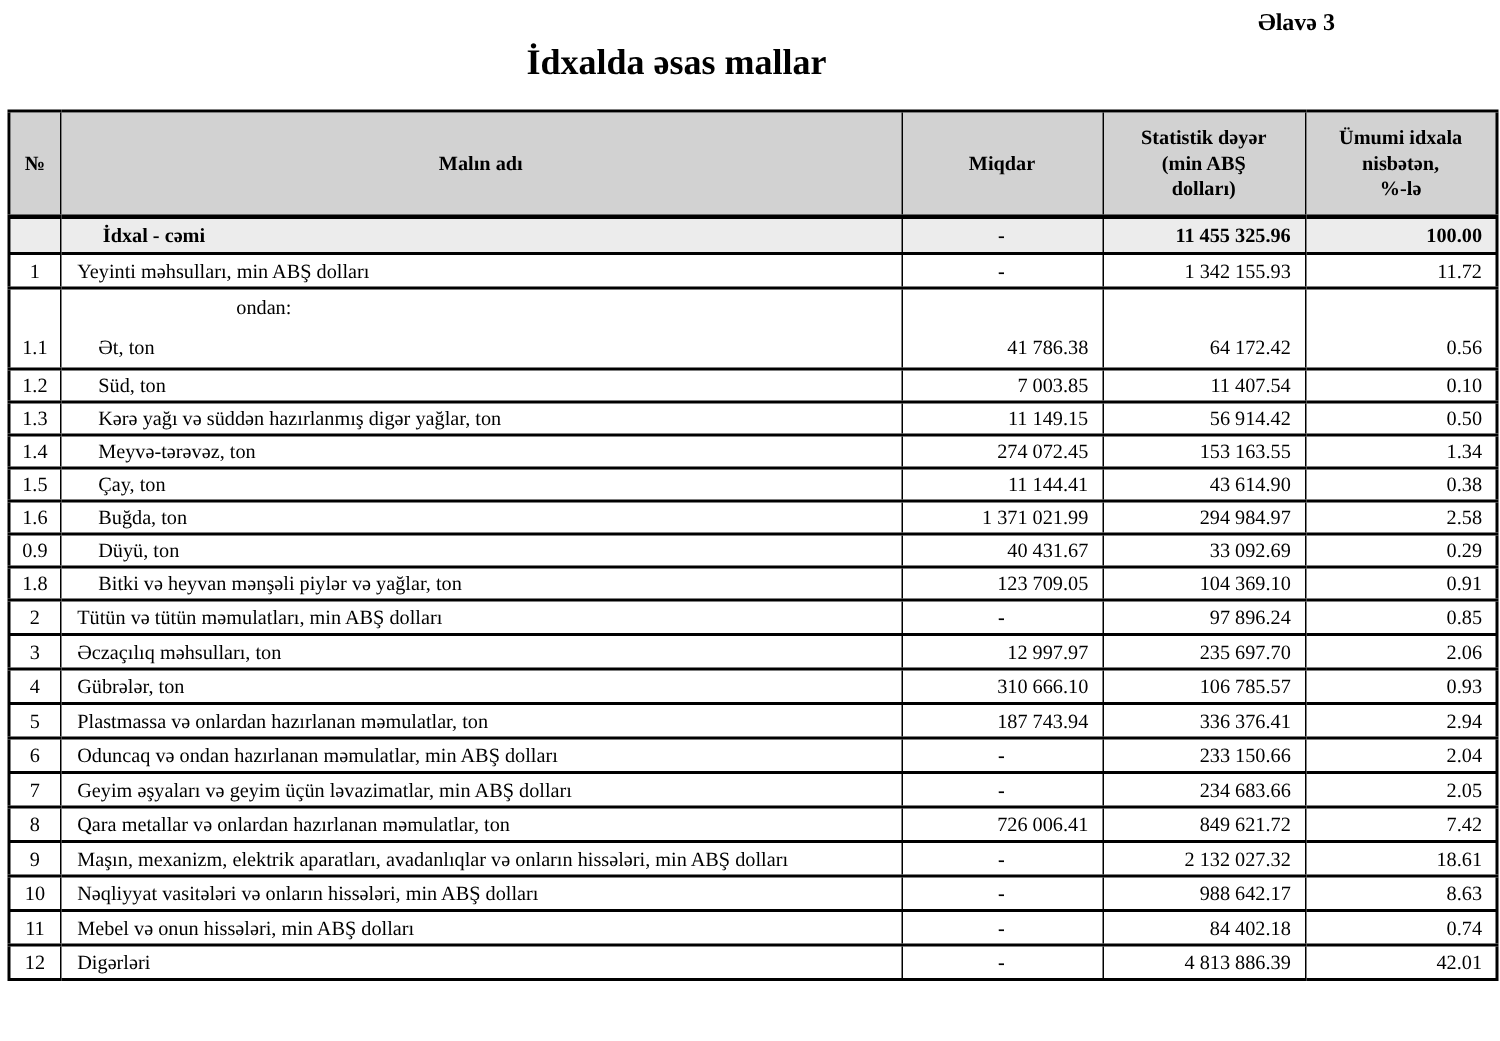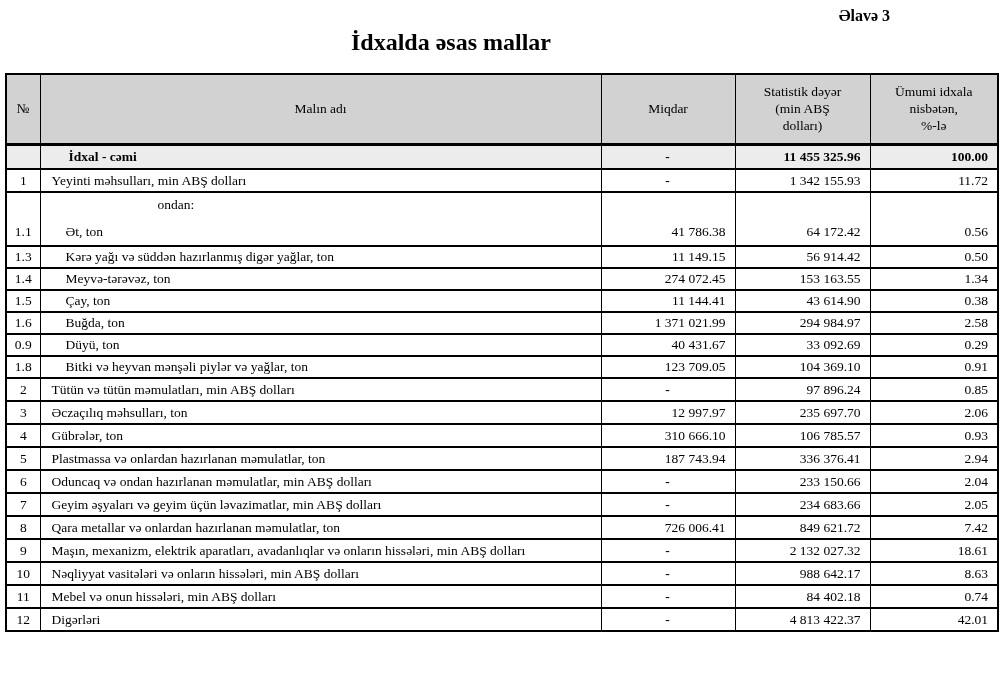--- a/index.html
+++ b/index.html
@@ -46,21 +46,21 @@
   th, td {
     border-left: 1px solid var(--line);
     border-right: 1px solid var(--line);
     border-top: 2px solid var(--line);
     border-bottom: 2px solid var(--line);
     font-size: 13.5px;
     overflow: hidden;
   }
   thead th {
     background: var(--header-bg);
-    font-weight: normal;
+    font-weight: bold;
     height: 70px;
     vertical-align: middle;
     text-align: center;
     white-space: pre-line;
     line-height: 17px;
     border-bottom: 3px solid var(--line);
     padding: 2px 2px;
   }
   td {
     height: 21px;
@@ -141,20 +141,27 @@
           <td class="cell-no">1.1</td>
           <td class="cell-name">
             <div class="ondan-line">ondan:</div>
             <div class="name-line">Ət, ton</div>
           </td>
           <td class="cell-qty">41 786.38</td>
           <td class="cell-value">64 172.42</td>
           <td class="cell-pct">0.56</td>
         </tr>
         <tr class="row-sub">
+          <td class="cell-no">1.2</td>
+          <td class="cell-name">Süd, ton</td>
+          <td class="cell-qty">7 003.85</td>
+          <td class="cell-value">11 407.54</td>
+          <td class="cell-pct">0.10</td>
+        </tr>
+        <tr class="row-sub">
           <td class="cell-no">1.3</td>
           <td class="cell-name">Kərə yağı və süddən hazırlanmış digər yağlar, ton</td>
           <td class="cell-qty">11 149.15</td>
           <td class="cell-value">56 914.42</td>
           <td class="cell-pct">0.50</td>
         </tr>
         <tr class="row-sub">
           <td class="cell-no">1.4</td>
           <td class="cell-name">Meyvə-tərəvəz, ton</td>
           <td class="cell-qty">274 072.45</td>
@@ -256,18 +263,18 @@
           <td class="cell-no">11</td>
           <td class="cell-name">Mebel və onun hissələri, min ABŞ dolları</td>
           <td class="cell-qty dash">-</td>
           <td class="cell-value">84 402.18</td>
           <td class="cell-pct">0.74</td>
         </tr>
         <tr class="row-main">
           <td class="cell-no">12</td>
           <td class="cell-name">Digərləri</td>
           <td class="cell-qty dash">-</td>
-          <td class="cell-value">4 813 422.37</td>
+          <td class="cell-value">4 813 886.39</td>
           <td class="cell-pct">42.01</td>
         </tr>
       </tbody>
   </table>
 </div>
 
 </body></html>

